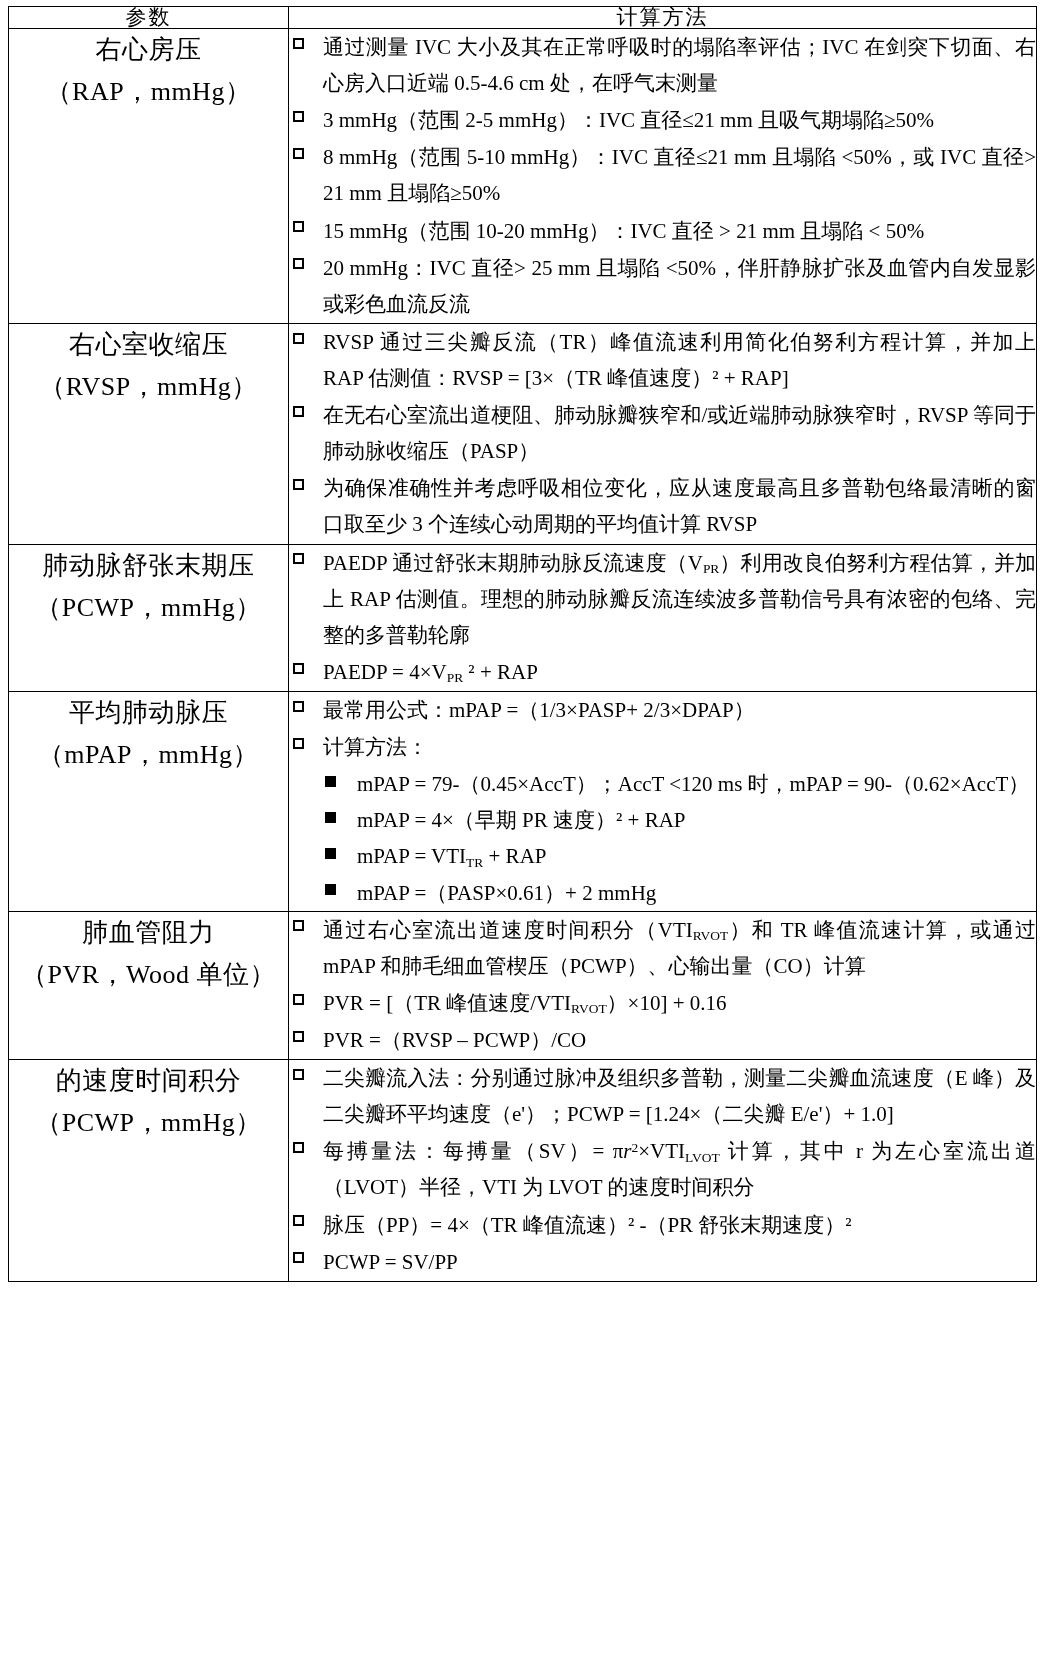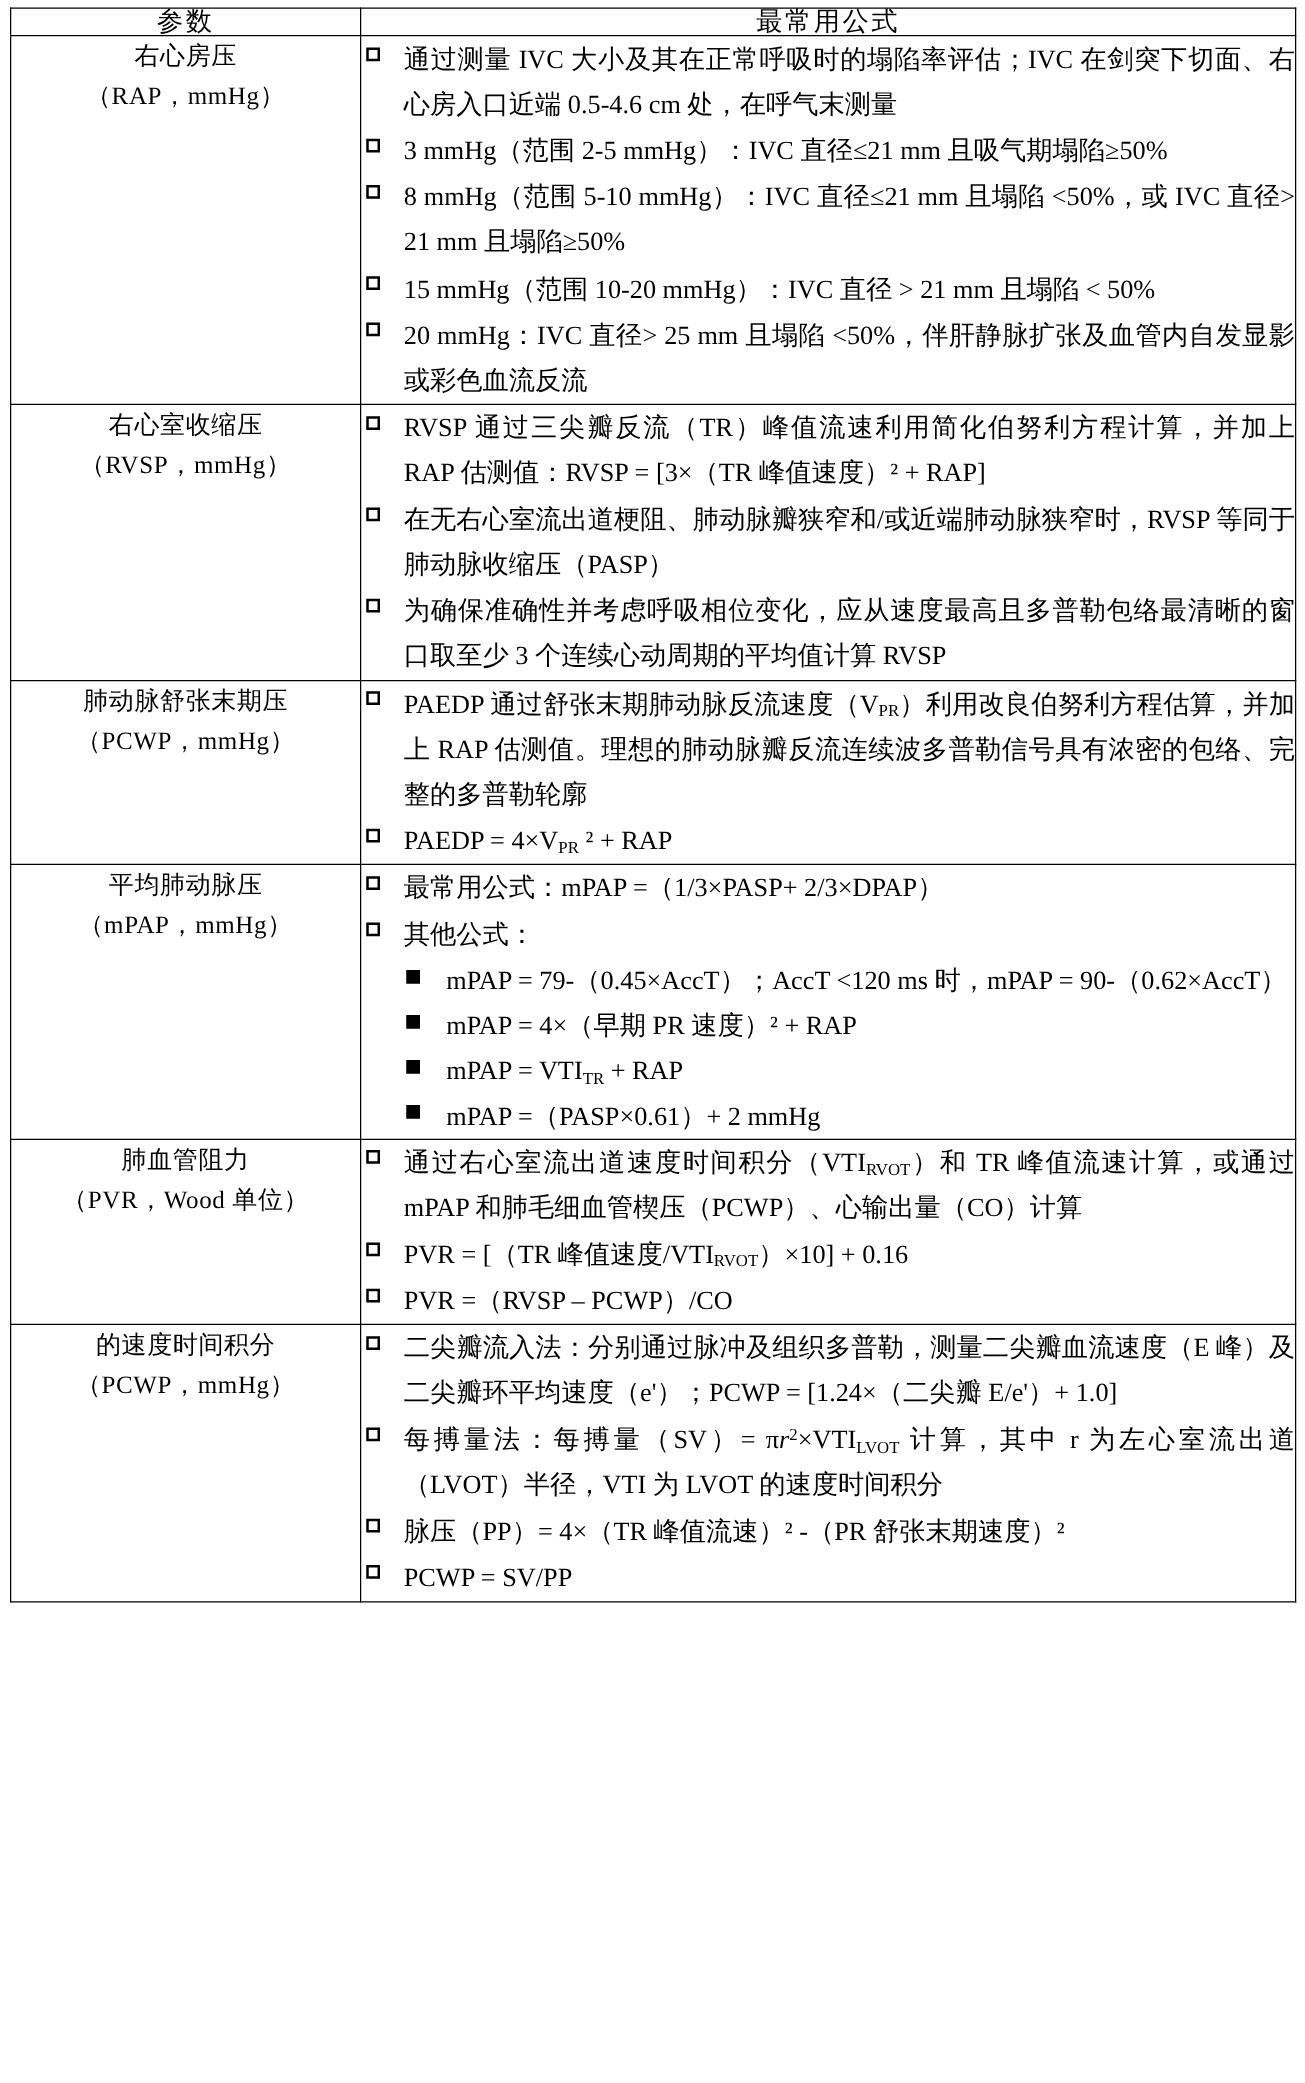--- a/index.html
+++ b/index.html
@@ -44,21 +44,21 @@
     font-size: 21px;
     line-height: 1.0;
     padding: 7px 0 8px 0;
     letter-spacing: 2px;
   }
 
   
   td.param {
     text-align: center;
     padding-top: 13px;
-    font-size: 20px;
+    font-size: 26px;
     line-height: 1.62;
   }
   td.param .pname { display: block; letter-spacing: 0.5px; }
   td.param .pabbr { display: block; letter-spacing: 0.5px; font-family: Liberation Serif, serif; }
 
   
   td.method {
     padding: 10px 12px 10px 8px;
     font-size: 21px;
     line-height: 1.72;
@@ -114,21 +114,21 @@
 
 <div class="page">
   <table class="calc-table">
     <colgroup>
       <col class="col-param">
       <col class="col-method">
     </colgroup>
     <thead>
       <tr>
         <th class="hdr">参数</th>
-        <th class="hdr">最常用公式</th>
+        <th class="hdr">计算方法</th>
       </tr>
     </thead>
     <tbody>
 
       <tr>
         <td class="param">
           <span class="pname">右心房压</span>
           <span class="pabbr">（RAP，mmHg）</span>
         </td>
         <td class="method">
@@ -170,21 +170,21 @@
       </tr>
 
       <tr>
         <td class="param">
           <span class="pname">平均肺动脉压</span>
           <span class="pabbr">（mPAP，mmHg）</span>
         </td>
         <td class="method">
           <ul class="blist">
             <li><span class="bullet-sq"></span><span>最常用公式：mPAP =（1/3×PASP+ 2/3×DPAP）</span></li>
-            <li><span class="bullet-sq"></span><span>其他公式：</span></li>
+            <li><span class="bullet-sq"></span><span>计算方法：</span></li>
           </ul>
           <ul class="sublist">
             <li><span class="bullet-filled"></span><span>mPAP = 79-（0.45×AccT）；AccT &lt;120 ms 时，mPAP = 90-（0.62×AccT）</span></li>
             <li><span class="bullet-filled"></span><span>mPAP = 4×（早期 PR 速度）² + RAP</span></li>
             <li><span class="bullet-filled"></span><span>mPAP = VTI<sub>TR</sub> + RAP</span></li>
             <li><span class="bullet-filled"></span><span>mPAP =（PASP×0.61）+ 2 mmHg</span></li>
           </ul>
         </td>
       </tr>
 

